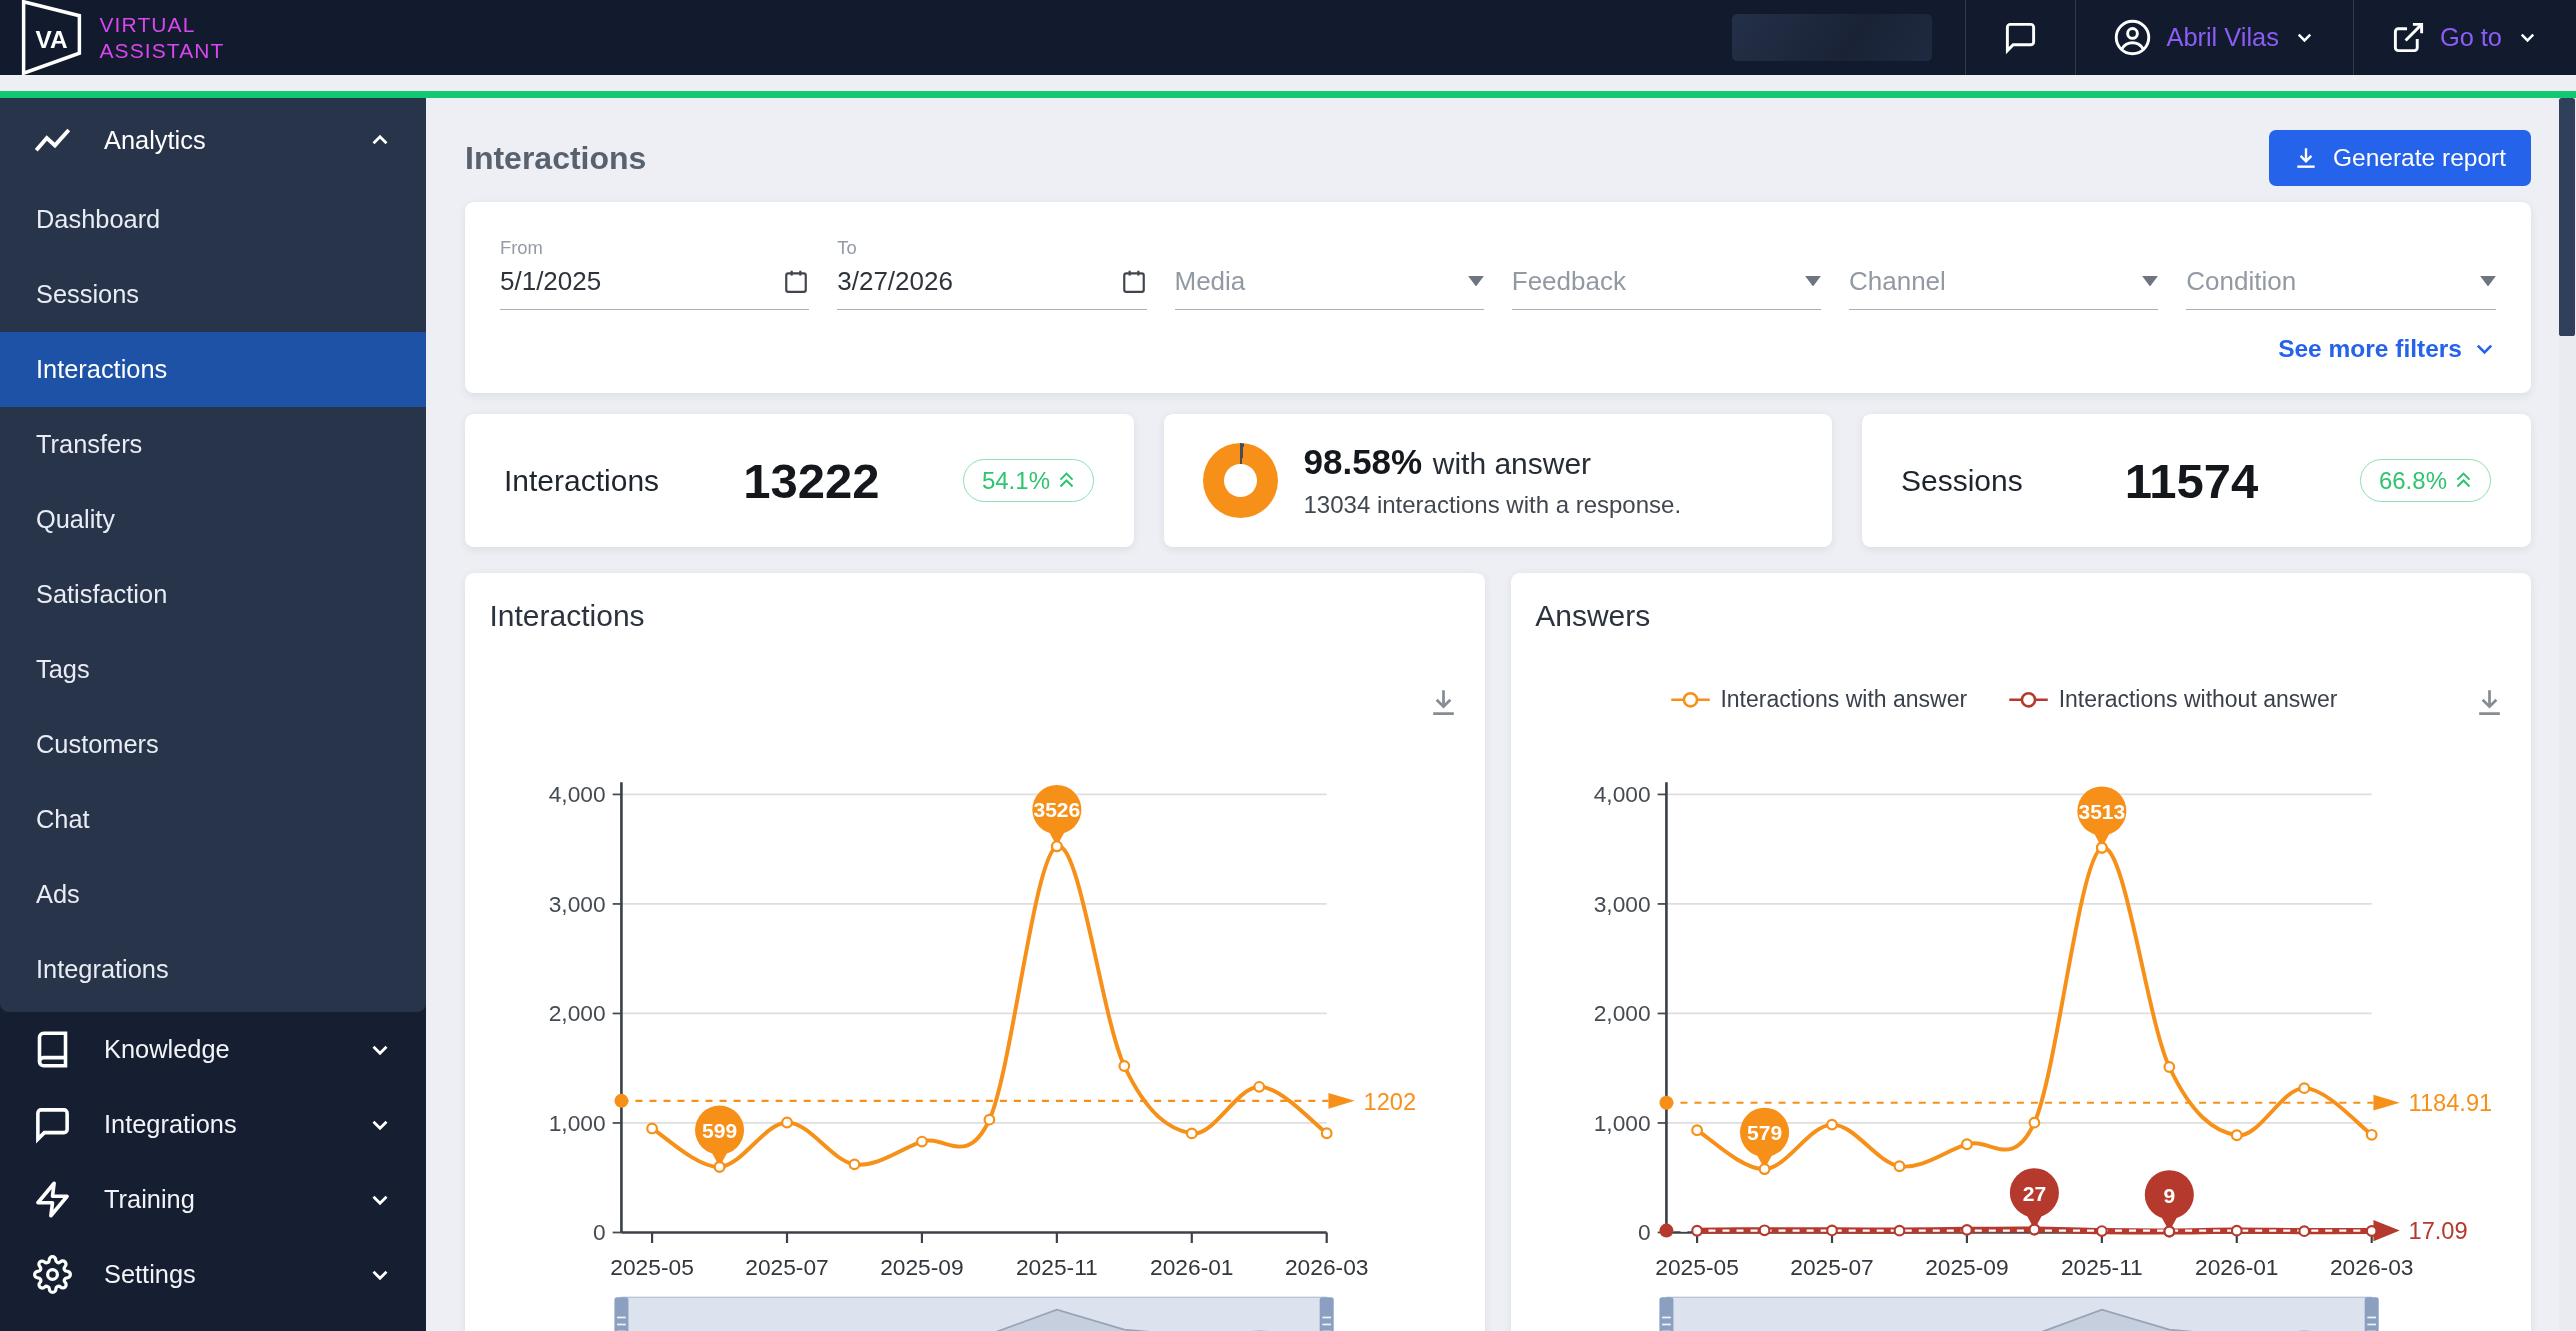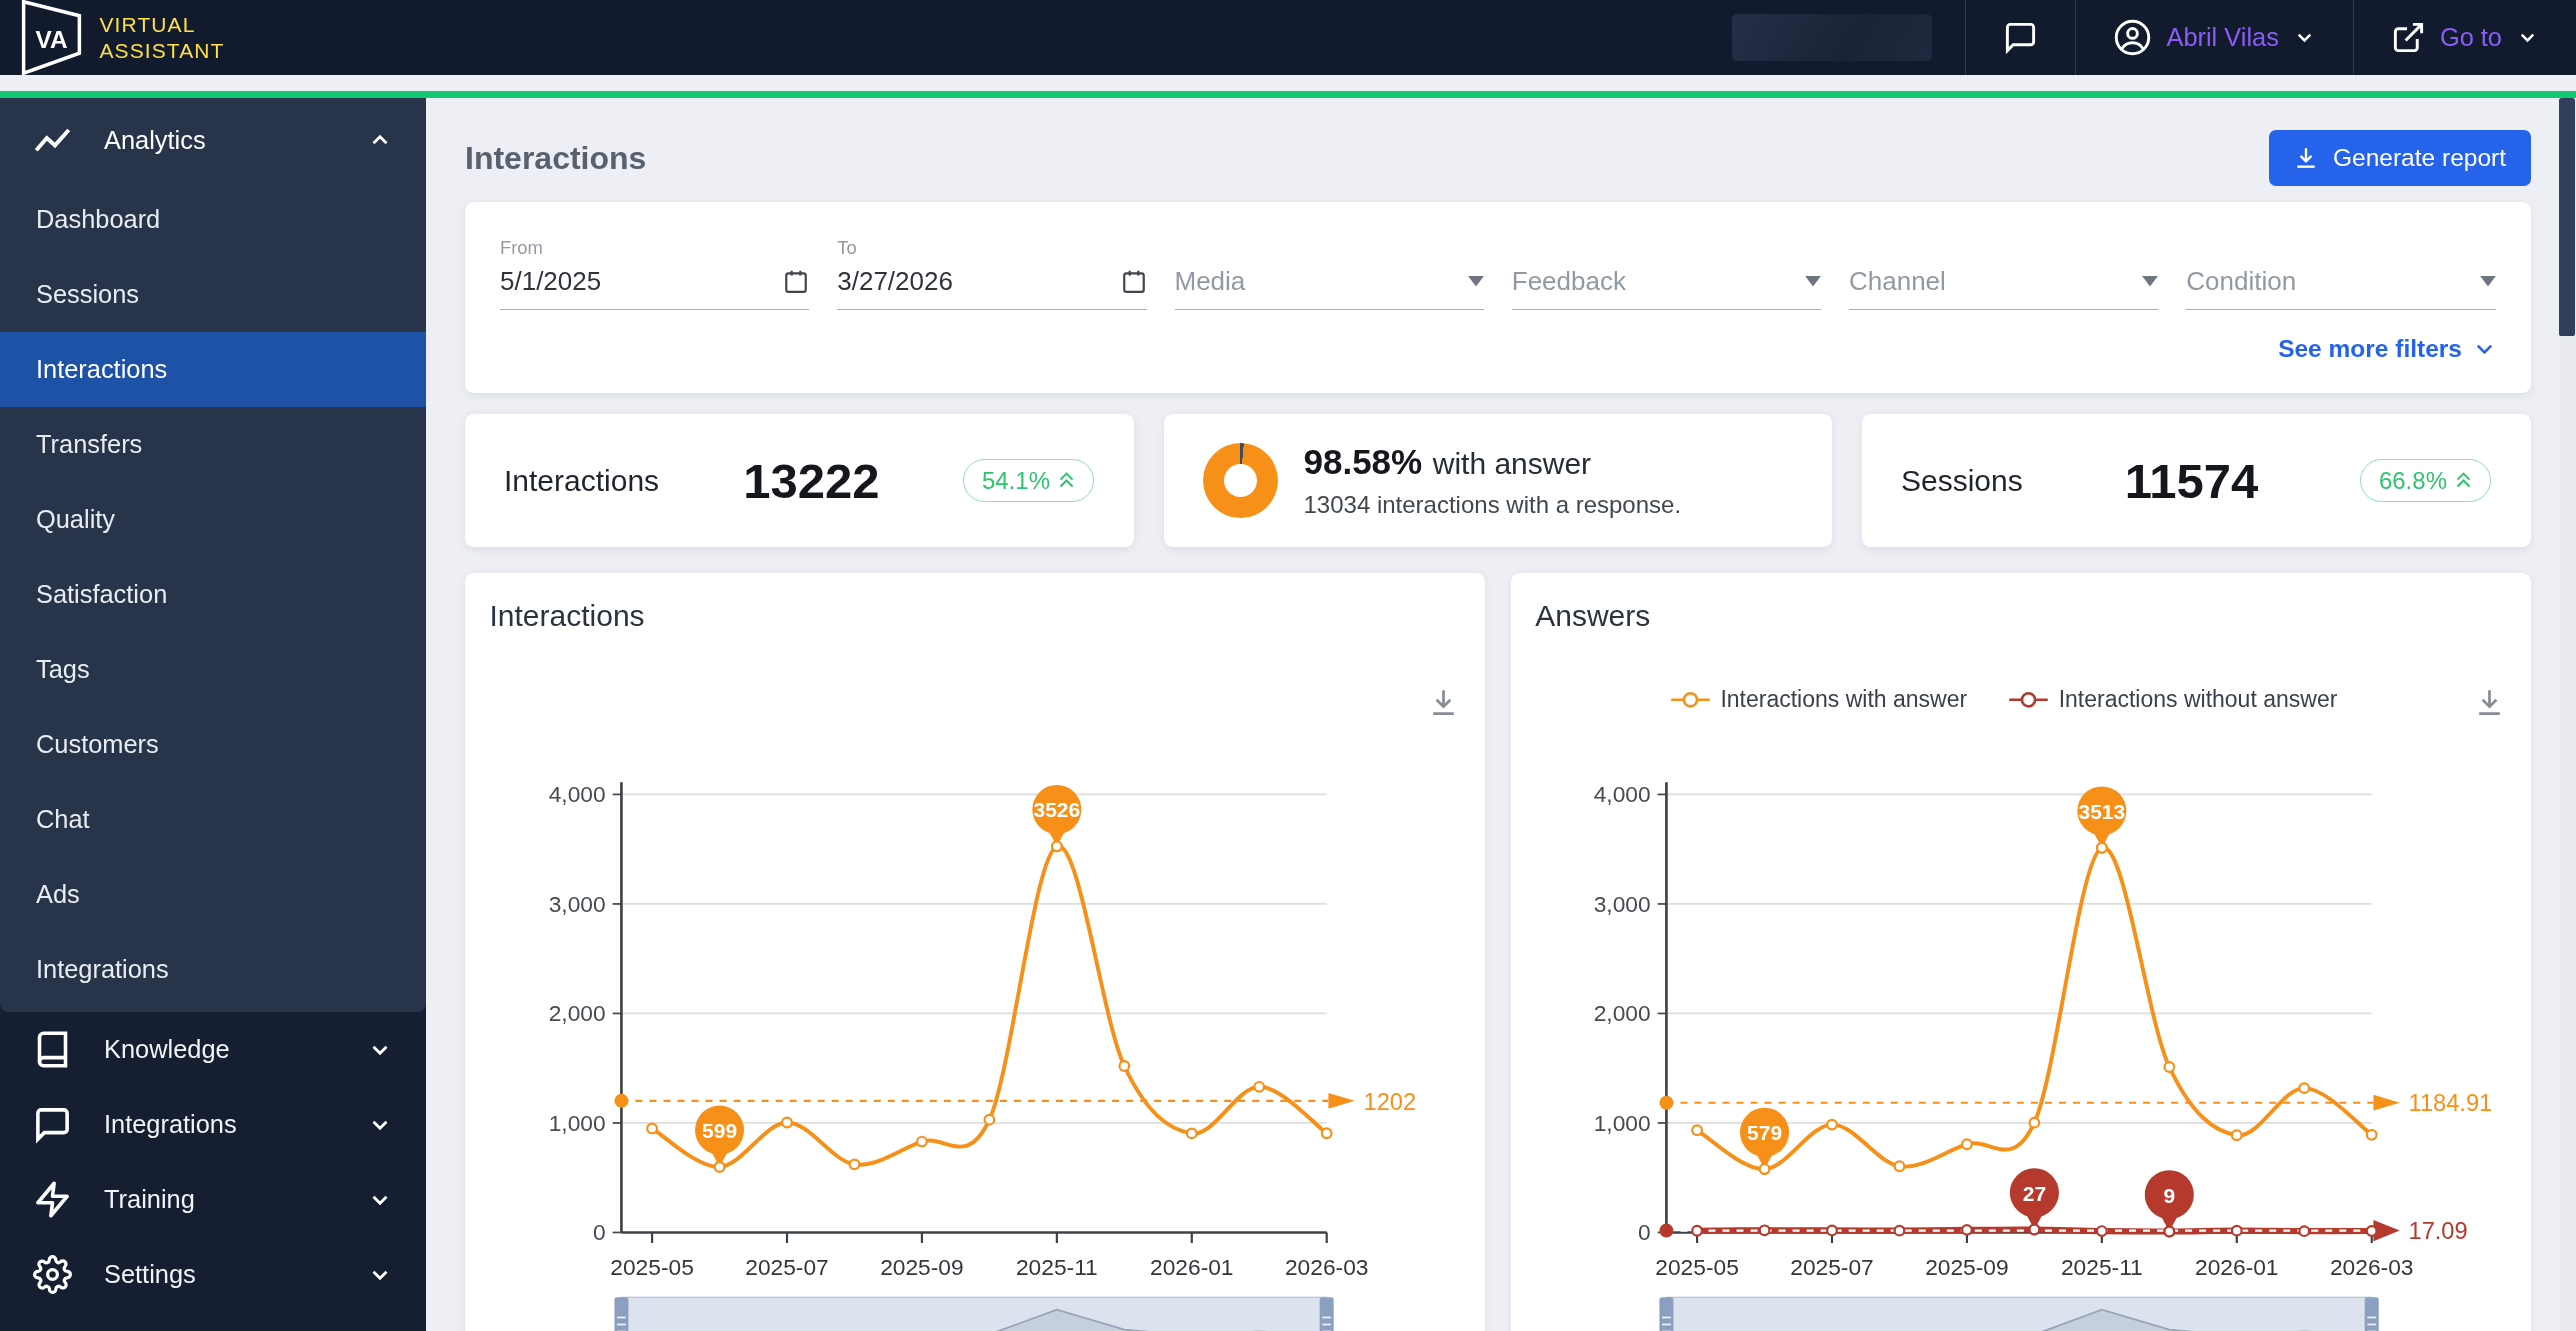--- a/index.html
+++ b/index.html
@@ -5,21 +5,21 @@
   * { margin:0; padding:0; box-sizing:border-box; }
   html,body { width:2576px; height:1332px; overflow:hidden;
     font-family:"Liberation Sans",sans-serif; background:#edeff4; }
 
   
   .topbar { position:absolute; top:0; left:0; width:2576px; height:75px;
     background:#111b2d; display:flex; align-items:center; z-index:10; }
   .accent-bar { position:absolute; top:91px; left:0; width:2576px; height:7px;
     background:#12c972; z-index:11; }
   .brand { display:flex; align-items:center; gap:17.5px; padding-left:21px; }
-  .brand-name { color:#fde047; font-size:21px; line-height:26px; letter-spacing:1.1px; font-weight:500; }
+  .brand-name { color:#d946ef; font-size:21px; line-height:26px; letter-spacing:1.1px; font-weight:500; }
   .topbar-right { margin-left:auto; display:flex; align-items:stretch; height:91px; }
   .redacted { width:200px; height:47px; border-radius:5.3px; align-self:center; margin-right:33px;
     background:linear-gradient(120deg,#243048 0%,#1a2336 60%,#1e2a40 100%); }
   .tb-seg { display:flex; align-items:center; gap:14px; padding:0 37px;
     border-left:0.9px solid rgba(255,255,255,0.14); color:#8b5cf6; font-size:25.4px;
     background:none; border-top:none;border-right:none;border-bottom:none; cursor:pointer; }
   .tb-seg .lbl { white-space:nowrap; }
 
   
   .sidebar { position:absolute; top:98px; left:0; bottom:0; width:426px;

